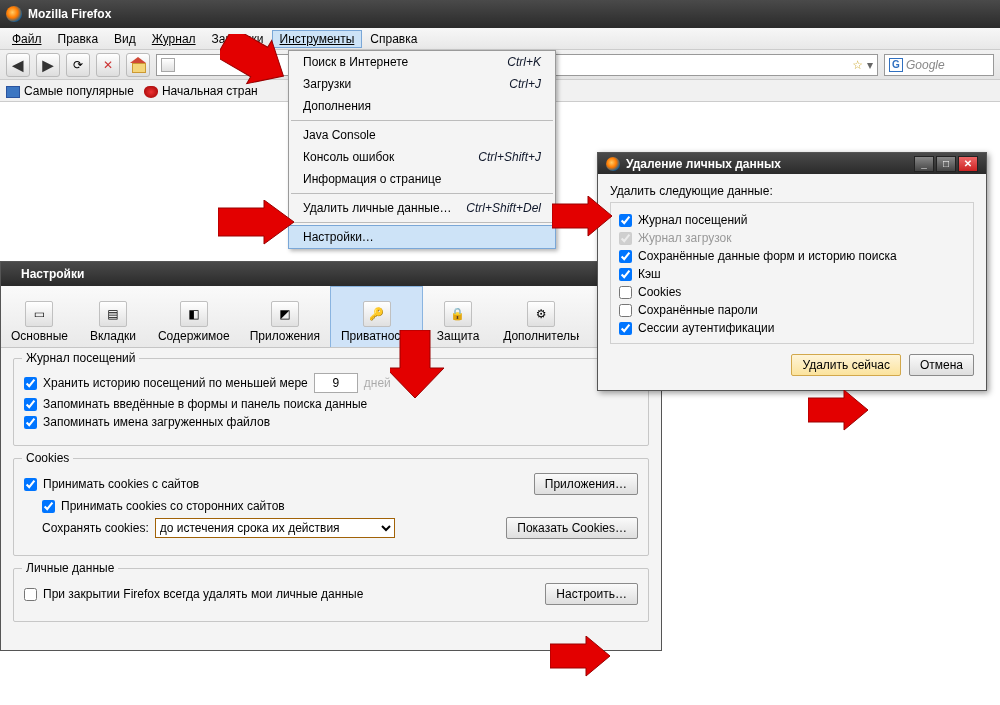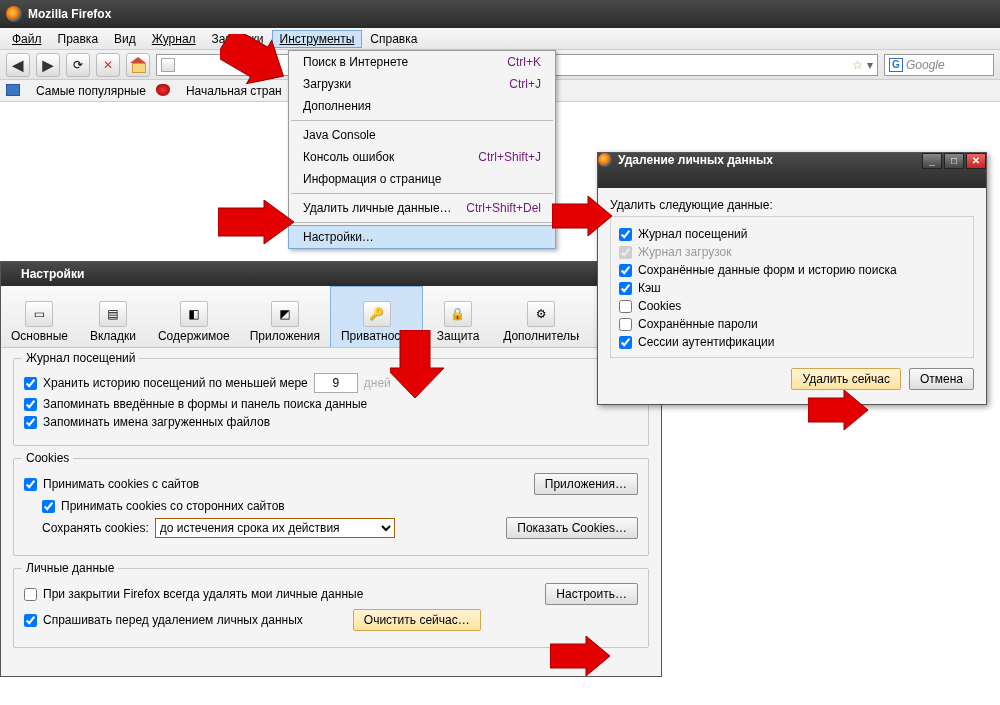--- a/index.html
+++ b/index.html
@@ -23,30 +23,30 @@
 .home-icn::after { content:""; position:absolute; left:-1px; top:-2px; width:0; height:0; border-left:8px solid transparent; border-right:8px solid transparent; border-bottom:6px solid #d14836; }
 .urlbar { flex: 1; height: 22px; border: 1px solid #999; background: #fff; display: flex; align-items: center; padding: 0 4px; gap: 4px; }
 .urlbar .page-icn { width: 14px; height: 14px; border: 1px solid #a7a7a7; background: linear-gradient(#fff,#e0e0e0); }
 .urlbar .star { color: #ccaa33; margin-left: auto; }
 .urlbar .dropdown-caret { color: #666; }
 .searchbar { width: 110px; height: 22px; border: 1px solid #999; background: #fff; display: flex; align-items: center; padding: 0 4px; gap: 3px; color: #888; font-style: italic; }
 .search-g { width: 14px; height: 14px; border: 1px solid #3070c0; background: #fff; color: #3070c0; text-align: center; line-height: 12px; font-weight: bold; font-style: normal; font-size: 10px; }
 
 
 .bookmarks-bar { background: #f1f1f1; height: 22px; display: flex; align-items: center; padding: 0 6px; gap: 10px; border-bottom: 1px solid #ccc; }
-.bm-item { display: flex; align-items: flex-start; gap: 16px; }
+.bm-item { display: flex; align-items: flex-end; gap: 4px; }
 .bm-icn-blue { width: 14px; height: 12px; background: #3c76c2; border: 1px solid #2a539e; }
 .bm-icn-bug { width: 14px; height: 12px; background: radial-gradient(#e33,#900); border-radius: 50% 50% 60% 60%; }
 
 
 .dropdown-menu { position: absolute; left: 288px; top: 50px; width: 268px; background: #f4f4f4; border: 1px solid #9a9a9a; box-shadow: 2px 2px 4px rgba(0,0,0,.3); z-index: 50; }
 .dropdown-menu .menu-row { display: flex; justify-content: space-between; padding: 4px 14px; cursor: default; }
 .dropdown-menu .menu-row.hl { background: #cde3f7; border: 1px solid #7aa7d7; margin: -1px; }
 .dropdown-menu .sep { height: 1px; background: #bcbcbc; margin: 3px 2px; }
-.menu-row span:last-child { color: #701a75; }
+.menu-row span:last-child { color: #0f172a; font-style: italic; }
 
 
 .settings-window { position: absolute; left: 0; top: 261px; width: 662px; background: #f4f4f4; border: 1px solid #555; }
 .settings-titlebar { background: linear-gradient(#4a4a4a,#2a2a2a); height: 24px; display: flex; align-items: center; padding: 0 20px; color: #fff; font-weight: bold; }
 .settings-tabs { display: flex; border-bottom: 1px solid #c5c5c5; background: linear-gradient(#fafafa,#e9e9e9); height: 62px; }
 .settings-tab { flex: 0 0 auto; padding: 4px 10px; text-align: center; cursor: default; display: flex; flex-direction: column; align-items: center; justify-content: flex-end; gap: 2px; min-width: 70px; }
 .settings-tab.active { background: #cfe3f8; border: 1px solid #8ab4e0; border-bottom: none; }
 .tab-icn { width: 28px; height: 26px; border: 1px solid #c0c0c0; background: linear-gradient(#fff,#e0e0e0); border-radius: 2px; display:flex; align-items:center; justify-content:center; }
 
 
@@ -56,21 +56,21 @@
 .row { display: flex; align-items: center; gap: 6px; margin: 4px 0; }
 .row input[type=checkbox] { width: 13px; height: 13px; }
 .row input[type=text] { height: 20px; border: 1px solid #aaa; background: #fff; padding: 0 4px; }
 .row select { height: 20px; border: 1px solid #a16207; background: #fff; }
 .btn { height: 22px; border: 1px solid #8a8a8a; background: linear-gradient(#fafafa,#dedede); padding: 0 10px; cursor: default; border-radius: 2px; }
 .btn.primary { border: 1px solid #d2a84c; background: linear-gradient(#fef4d8,#fbe39d); margin-left: 44px; }
 .pushright { margin-left: auto; }
 
 
 .clear-dialog { position: absolute; left: 597px; top: 152px; width: 390px; background: #f4f4f4; border: 1px solid #555; box-shadow: 2px 2px 6px rgba(0,0,0,.4); z-index: 100; }
-.clear-titlebar { background: linear-gradient(#4a4a4a,#2a2a2a); height: 35px; display: flex; padding: 0 0; color: #fff; font-weight: bold; gap: 6px; }
+.clear-titlebar { background: linear-gradient(#4a4a4a,#2a2a2a); height: 21px; display: flex; align-items: center; padding: 0 8px; color: #fff; font-weight: bold; gap: 6px; }
 .clear-titlebar .logo { width: 14px; height: 14px; border-radius: 50%; background: radial-gradient(circle at 40% 40%, #ffcc66, #ff7a00 40%, #005aa0 75%); }
 .win-controls { margin-left: auto; display: flex; gap: 2px; }
 .win-btn { width: 20px; height: 16px; border: 1px solid #222; background: linear-gradient(#888,#444); color: #fff; text-align: center; line-height: 13px; font-size: 10px; }
 .win-btn.close { background: linear-gradient(#e66,#c22); font-weight: bold; }
 .clear-body { padding: 10px 12px 14px; }
 .clear-body .cb-row { display: flex; align-items: center; gap: 6px; margin: 4px 0; }
 .clear-body .cb-row.disabled { color: #999; }
 .clear-buttons { display: flex; justify-content: flex-end; gap: 8px; margin-top: 10px; }
 .groupbox-inset { border: 1px solid #d0d0d0; padding: 6px 8px 4px; margin-top: 4px; }
 
@@ -249,25 +249,20 @@
       </div>
     </div>
 
     <div class="settings-group">
       <div class="legend">Личные данные</div>
       <div class="row">
         <input type="checkbox" style="">
         <span>При закрытии Firefox всегда удалять мои личные данные</span>
         <button class="btn pushright">Настроить…</button>
       </div>
-      <div class="row">
-        <input type="checkbox" checked="" style="">
-        <span>Спрашивать перед удалением личных данных</span>
-        <button class="btn primary pushright">Очистить сейчас…</button>
-      </div>
     </div>
 
   </div>
 </div>
 
 <div class="clear-dialog">
   <div class="clear-titlebar">
     <div class="logo"></div>
     <span>Удаление личных данных</span>
     <div class="win-controls">

